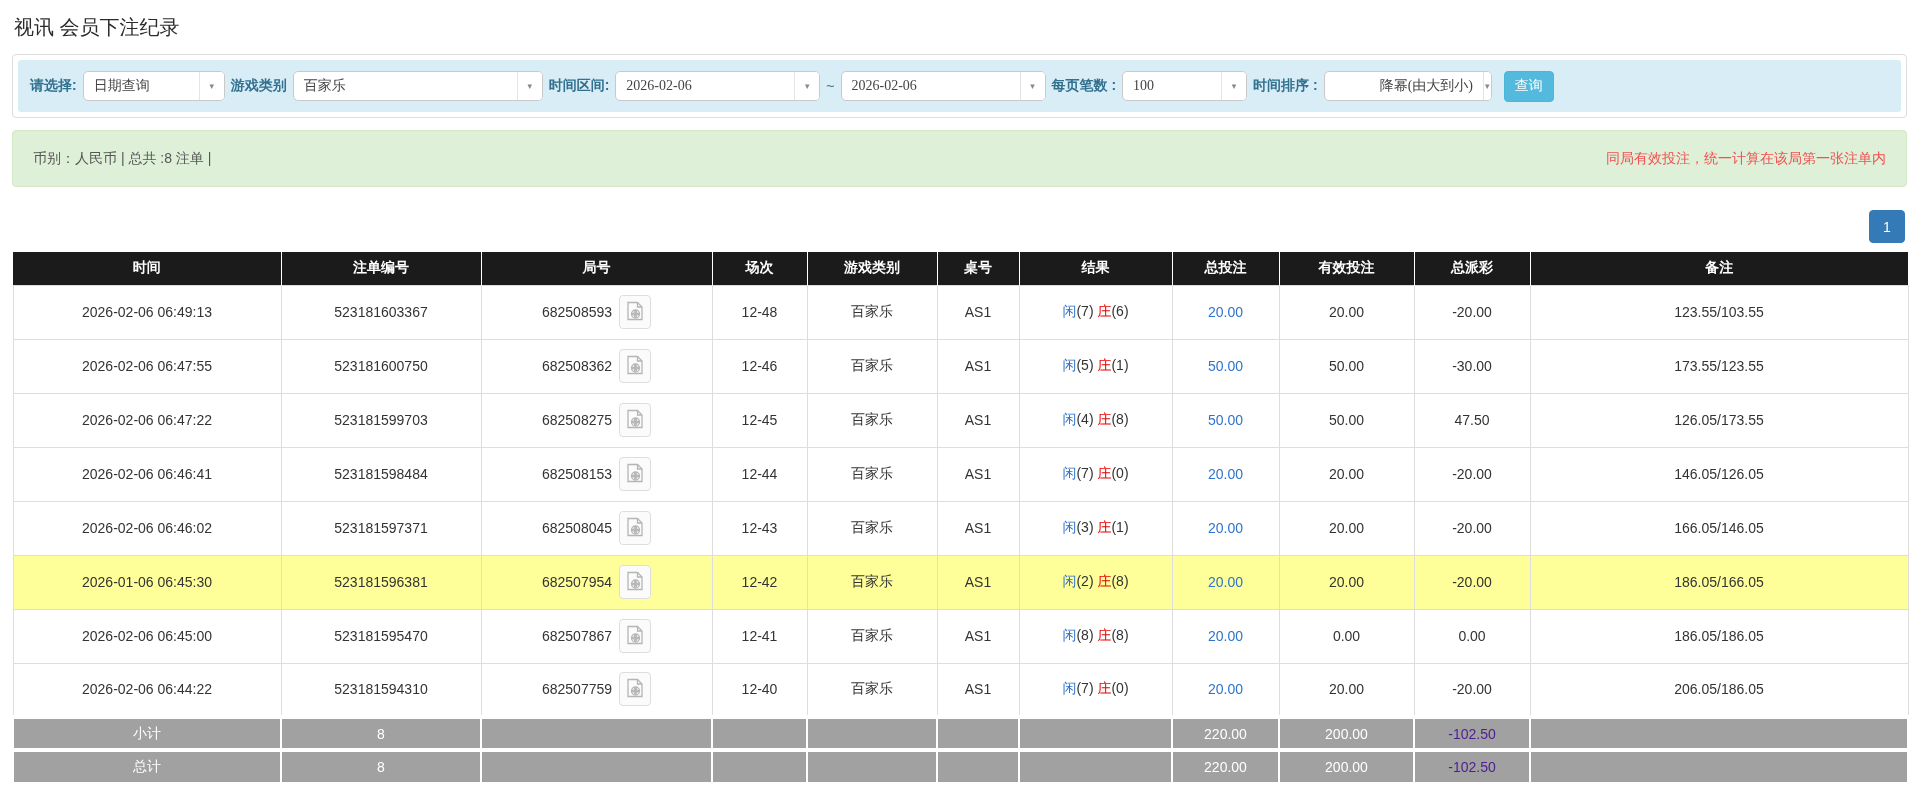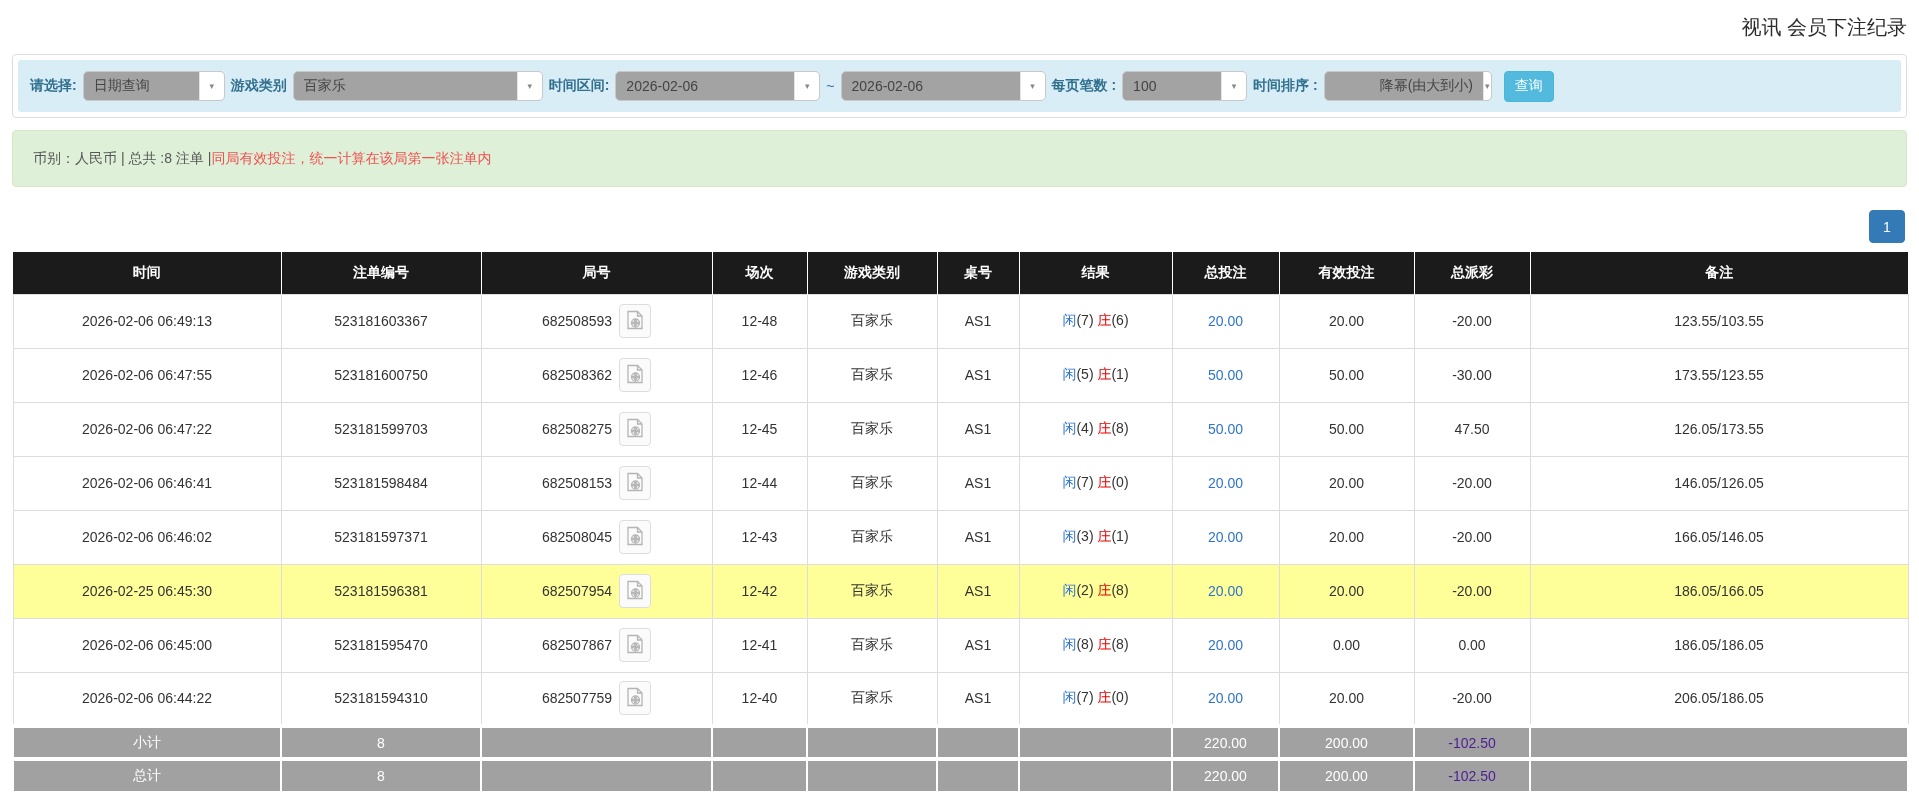--- a/index.html
+++ b/index.html
@@ -10,21 +10,20 @@
     width:1919px;
   }
   .container { padding: 0 12px; }
 
   
   .page-title {
     font-size:20px;
     color:#2b2b2b;
     font-weight:400;
     margin:14px 0 13px 2px;
-    text-align:right;
   }
 
   
   .filter-panel {
     border:1px solid #ddd;
     border-radius:4px;
     padding:5px;
     background:#fff;
   }
   .filter-bar {
@@ -38,26 +37,27 @@
     white-space:nowrap;
   }
   .filter-label {
     color:#31708f;
     font-weight:bold;
     font-size:14px;
   }
   .tilde { color:#31708f; font-size:14px; }
   .combo {
     height:30px;
-    background:#a3a3a3;
+    background:#ffffff;
     border:1px solid #c9c9c9;
     border-radius:5px;
     display:flex;
     align-items:stretch;
     overflow:hidden;
+    font-family:Liberation Serif, serif;
   }
   .combo-text {
     padding:0 10px;
     font-size:14px;
     color:#444;
     flex:1;
     display:flex;
     align-items:center;
   }
   .combo-arrow {
@@ -91,20 +91,21 @@
 
   
   .summary-bar {
     margin-top:12px;
     background:#dff0d8;
     border:1px solid #d6e9c6;
     border-radius:4px;
     height:57px;
     display:flex;
     align-items:center;
+    justify-content:space-between;
     padding:0 20px;
     font-size:14px;
     color:#565656;
   }
   .summary-note { color:#f05050; }
 
   
   .pagination-row {
     display:flex;
     justify-content:flex-end;
@@ -128,21 +129,21 @@
   table.bet-table {
     width:1895px;
     border-collapse:collapse;
     table-layout:fixed;
     font-size:14px;
   }
   .bet-table thead th {
     background:#1b1b1b;
     color:#fff;
     font-weight:bold;
-    height:42px;
+    height:33px;
     border-right:1px solid #fff;
     padding:0;
     text-align:center;
   }
   .bet-table thead th:last-child { border-right:none; }
 
   .bet-table tbody td {
     border:1px solid #ddd;
     height:54px;
     text-align:center;
@@ -407,21 +408,21 @@
           <td>12-43</td>
           <td>百家乐</td>
           <td>AS1</td>
           <td><span class="res-player">闲</span>(3) <span class="res-banker">庄</span>(1)</td>
           <td><a class="val-link">20.00</a></td>
           <td>20.00</td>
           <td class="neg">-20.00</td>
           <td>166.05/146.05</td>
         </tr>
         <tr class="highlight">
-          <td>2026-02-25 06:45:30</td>
+          <td>2026-01-06 06:45:30</td>
           <td>523181596381</td>
           <td>
             <div class="round-cell-inner">
               <span>682507954</span>
               <button class="video-btn">
                 <span><svg width="18" height="20" viewBox="0 0 18 20" fill="none" stroke="#b5b5b5" stroke-width="1.3">
                     <path d="M2 1.5 H11.5 L16 6 V18.5 H2 Z"></path>
                     <path d="M11.5 1.5 V6 H16"></path>
                     <circle cx="9.5" cy="13" r="4"></circle>
                     <circle cx="9.5" cy="13" r="0.7" fill="#b5b5b5"></circle>

